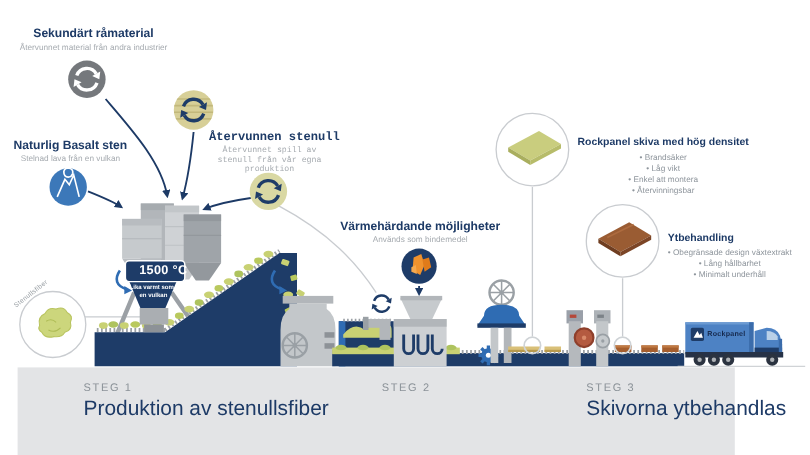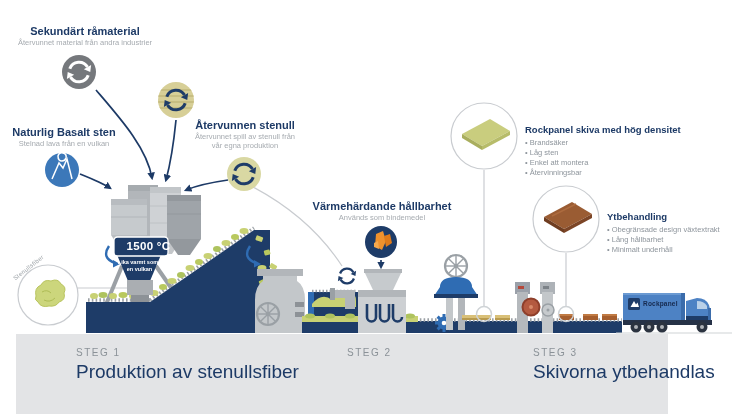--- a/index.html
+++ b/index.html
@@ -7,21 +7,21 @@
   .stage{position:relative;width:736px;height:414px;background:#ffffff;border-radius:32px;}
   svg.art{position:absolute;left:0;top:0;}
   .callout{position:absolute;text-align:center;}
   .callout .t{font-weight:bold;color:#1d3a66;font-size:11px;line-height:12px;}
   .callout .t.nw{white-space:nowrap;}
   .callout .s{color:#a6abb0;font-size:7.5px;line-height:8.5px;margin-top:2px;}
   .callout .s.nw{white-space:nowrap;}
   .info{position:absolute;text-align:left;margin-top:12px;}
   .info .t{font-weight:bold;color:#1d3a66;font-size:9.5px;line-height:11px;white-space:nowrap;}
   .info ul{margin:3px 0 0 0;padding:0;list-style:none;}
-  .info li{font-size:7.5px;color:#8e959c;line-height:10px;white-space:nowrap;}
+  .info li{font-size:7.5px;color:#8e959c;line-height:10px;white-space:nowrap;text-align:center;}
   .info li::before{content:"• ";color:#8e959c;}
   .badge-temp{position:absolute;left:114px;top:240px;width:69px;text-align:center;color:#ffffff;font-weight:bold;font-size:11.5px;letter-spacing:.3px;}
   .badge-note{position:absolute;left:115px;top:259px;width:49px;text-align:center;color:#ffffff;font-weight:bold;font-size:5.5px;line-height:6.5px;}
   .fiber-label{position:absolute;left:14px;top:276px;font-size:6px;color:#9aa0a5;transform:rotate(-38deg);transform-origin:left center;letter-spacing:.3px;}
   .truck-brand{position:absolute;left:643px;top:300px;font-size:6.5px;font-weight:bold;color:#16294d;letter-spacing:.2px;}
   .band{position:absolute;left:16px;top:334px;width:652px;height:80px;background:#e3e4e6;}
   .step{position:absolute;top:13px;}
   .step .lbl{font-size:10px;color:#8b9298;letter-spacing:1.5px;}
   .step .ttl{font-size:19px;font-weight:normal;color:#1d3a66;margin-top:3px;white-space:nowrap;}
 </style>
@@ -337,39 +337,39 @@
   <div class="t nw">Sekundärt råmaterial</div>
   <div class="s nw">Återvunnet material från andra industrier</div>
 </div>
 
 
 <div class="callout" style="left:9px;top:126px;width:110px;">
   <div class="t nw">Naturlig Basalt sten</div>
   <div class="s nw">Stelnad lava från en vulkan</div>
 </div>
 
-<div class="callout" style="left:190px;top:119px;width:110px;">
+<div class="callout" style="left:190px;top:119px;width:110px;font-family:Liberation Mono, monospace;">
   <div class="t nw">Återvunnen stenull</div>
   <div class="s">Återvunnet spill av stenull från vår egna produktion</div>
 </div>
 
 <div class="callout" style="left:282px;top:200px;width:200px;">
-  <div class="t nw">Värmehärdande hållbarhet</div>
+  <div class="t nw">Värmehärdande möjligheter</div>
   <div class="s nw">Används som bindemedel</div>
 </div>
 
 <div class="badge-temp">1500 °C</div>
 <div class="badge-note">Lika varmt som i en vulkan</div>
 <div class="fiber-label">Stenullsfiber</div>
 
 <div class="info" style="left:525px;top:112px;">
   <div class="t">Rockpanel skiva med hög densitet</div>
   <ul>
     <li>Brandsäker</li>
-    <li>Låg sten</li>
+    <li>Låg vikt</li>
     <li>Enkel att montera</li>
     <li>Återvinningsbar</li>
   </ul>
 </div>
 
 <div class="info" style="left:607px;top:199px;">
   <div class="t">Ytbehandling</div>
   <ul>
     <li>Obegränsade design växtextrakt</li>
     <li>Lång hållbarhet</li>

